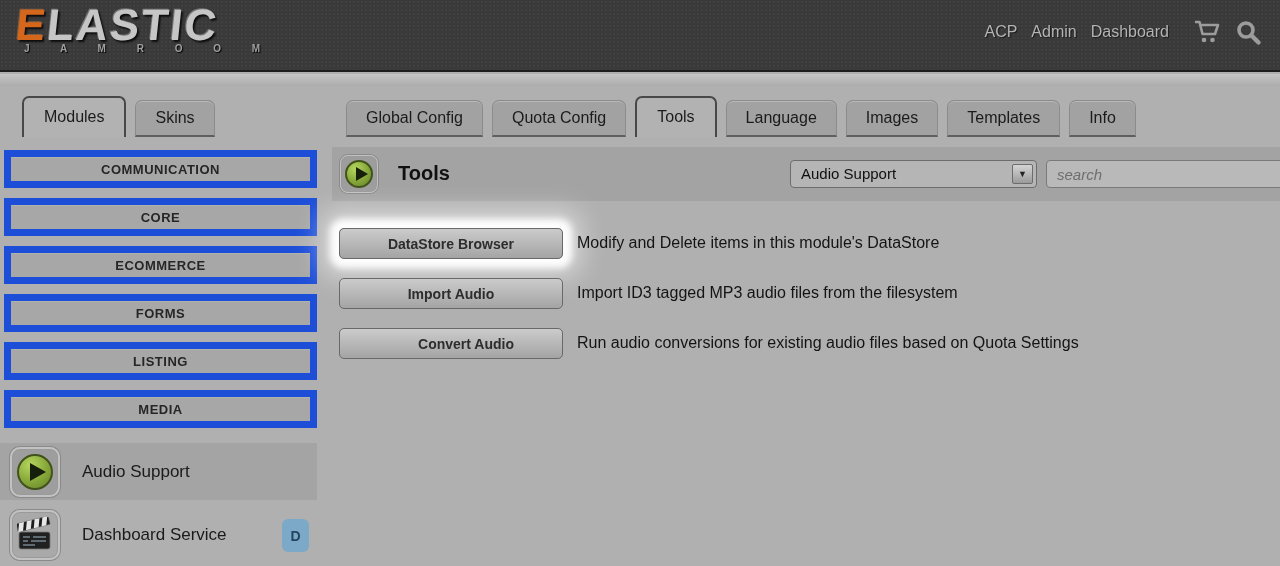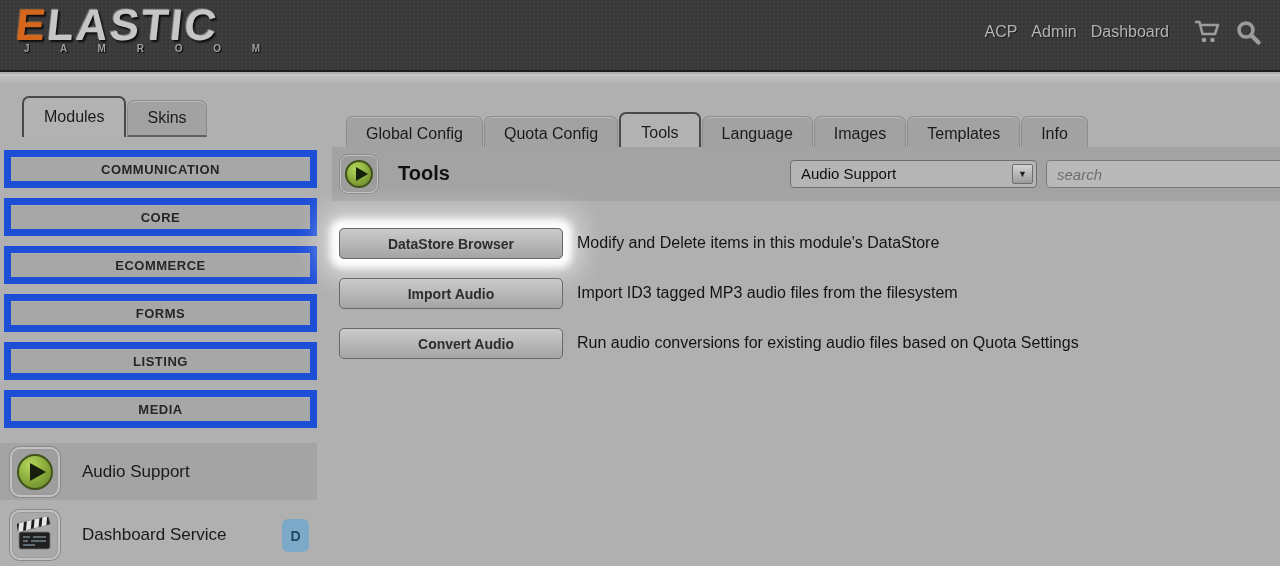--- a/index.html
+++ b/index.html
@@ -41,25 +41,25 @@
   .hdr-icon.cart { margin-left:10px; }
 
   
   .header-strip {
     position:absolute; left:0; top:74px; width:1280px; height:12px;
     background:linear-gradient(#c7c7c7,#acacac);
   }
 
   
   .tabs-left  { position:absolute; left:22px;  top:96px; display:flex; align-items:flex-end; }
-  .tabs-right { position:absolute; left:346px; top:112px; display:flex; align-items:flex-end; }
+  .tabs-right { position:absolute; left:346px; top:96px; display:flex; align-items:flex-end; }
   .tab {
     padding:8px 19px; font-size:16px; color:#1b1b1b;
     background:#a2a2a2; border:1px solid #8b8b8b; border-bottom:2px solid #5f5f5f;
-    border-radius:7px 7px 0 0; margin-right:1px; cursor:pointer;
+    border-radius:7px 7px 0 0; margin-right:9px; cursor:pointer;
     box-shadow:inset 0 1px 0 rgba(255,255,255,.25);
     white-space:nowrap;
   }
   .tab.active {
     background:#b2b2b2; border:2px solid #484848; border-bottom:none;
     padding:10px 20px 11px; box-shadow:none;
   }
 
   
   .sidebar-cats { position:absolute; left:4px; top:150px; width:313px; }

